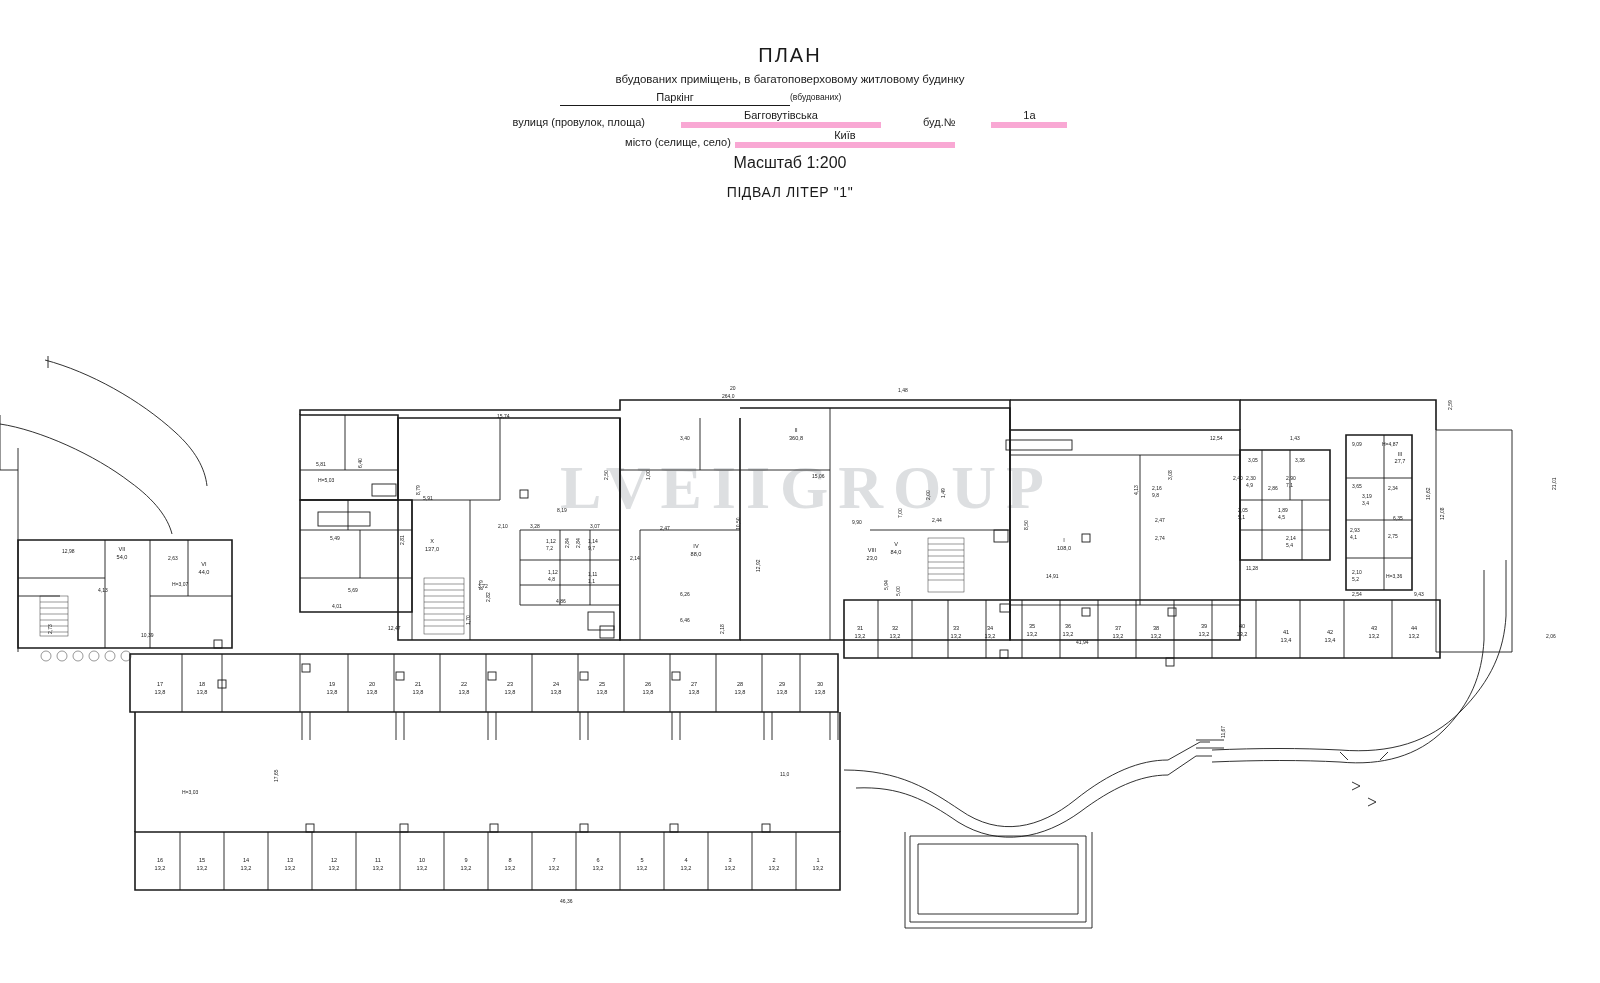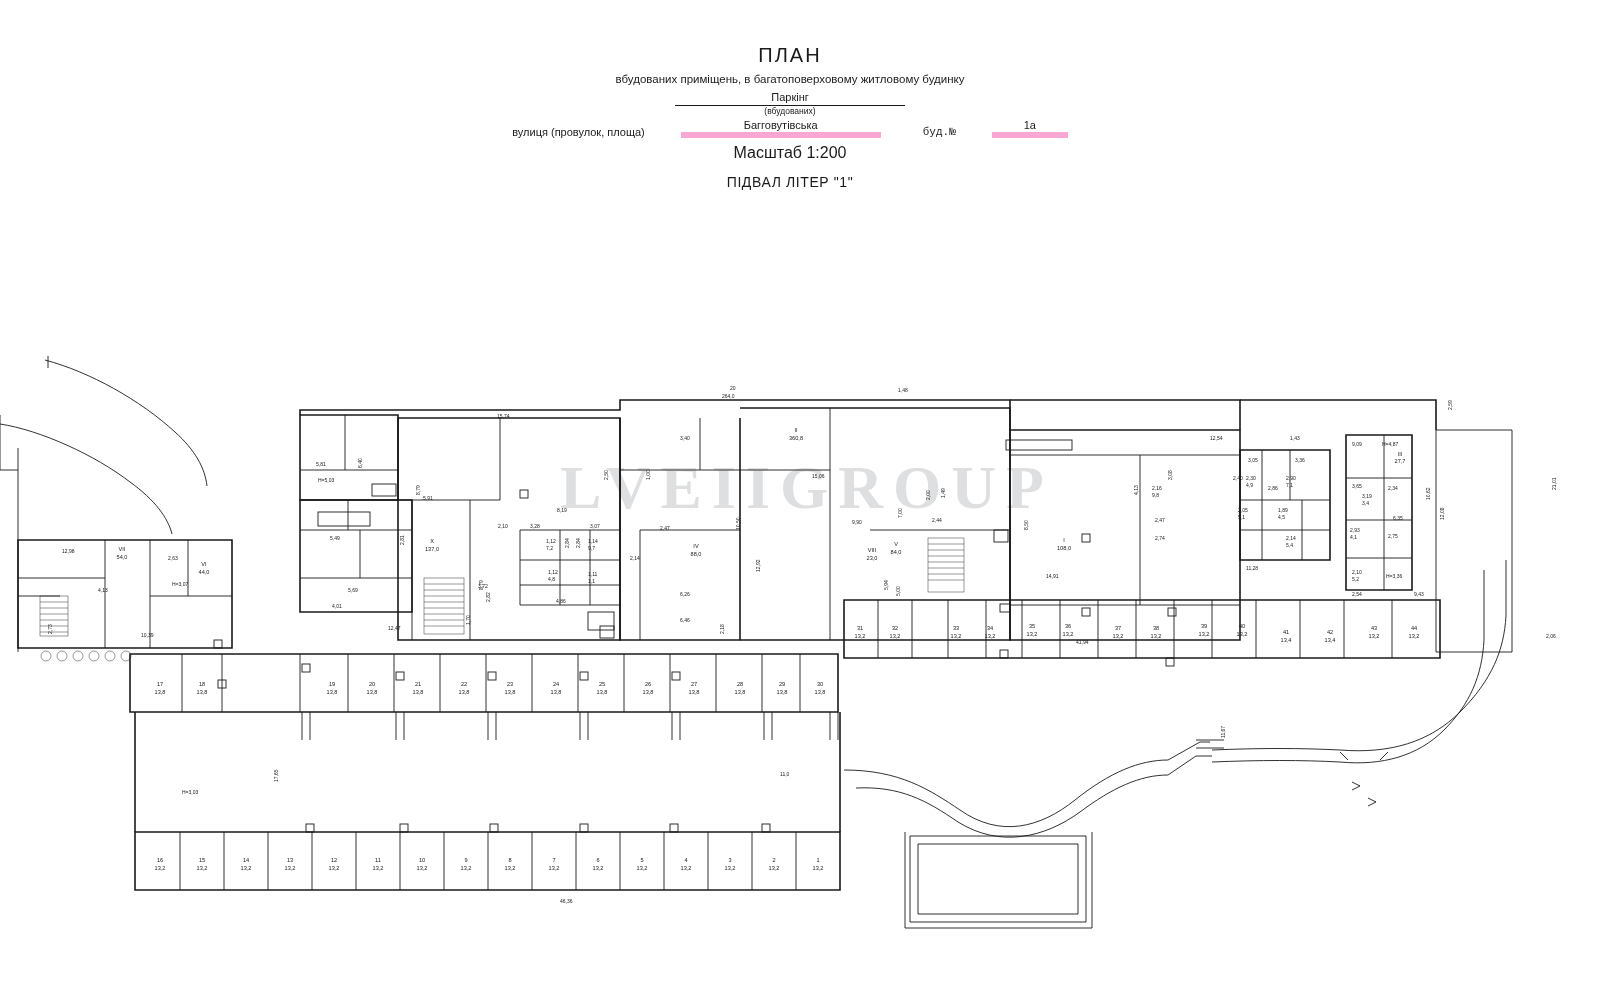--- a/index.html
+++ b/index.html
@@ -110,34 +110,38 @@
 </style>
 </head>
 <body>
 
 <div class="page">
 
   <div class="titleblock">
     <div class="doc-title">ПЛАН</div>
     <div class="doc-sub">вбудованих приміщень, в багатоповерховому житловому будинку</div>
 
-    <div style="display:flex;flex-direction:column;align-items:center;margin-top:2px;">
+    <div style="display:flex;flex-direction:row;align-items:center;margin-top:2px;">
       <div class="line-under" style="width:230px;">
         <span style="font-size:11px;">Паркінг</span>
       </div>
       <div class="field-note">(вбудованих)</div>
     </div>
 
     <div class="field-row" style="margin-top:3px;gap:32px;">
       <span class="field-label">вулиця (провулок, площа)</span>
       <span class="field-val" style="min-width:180px;">Багговутівська</span>
-      <span class="field-label" style="padding-left:10px;font-family:Liberation Mono, monospace;">буд.№</span>
+      <span class="field-label" style="padding-left:10px;">буд.№</span>
       <span class="field-val" style="min-width:56px;">1а</span>
     </div>
 
+    <div class="field-row">
+      <span class="field-label">місто (селище, село)</span>
+      <span class="field-val" style="min-width:200px;">Київ</span>
+    </div>
 
     <div class="scale-row">Масштаб 1:200</div>
     <div class="floor-title">ПІДВАЛ ЛІТЕР "1"</div>
   </div>
 
   <div class="watermark">LVEIIGROUP</div>
 
   <div class="drawing">
   <svg width="1600" height="983" viewBox="0 0 1600 983" xmlns="http://www.w3.org/2000/svg">
 

